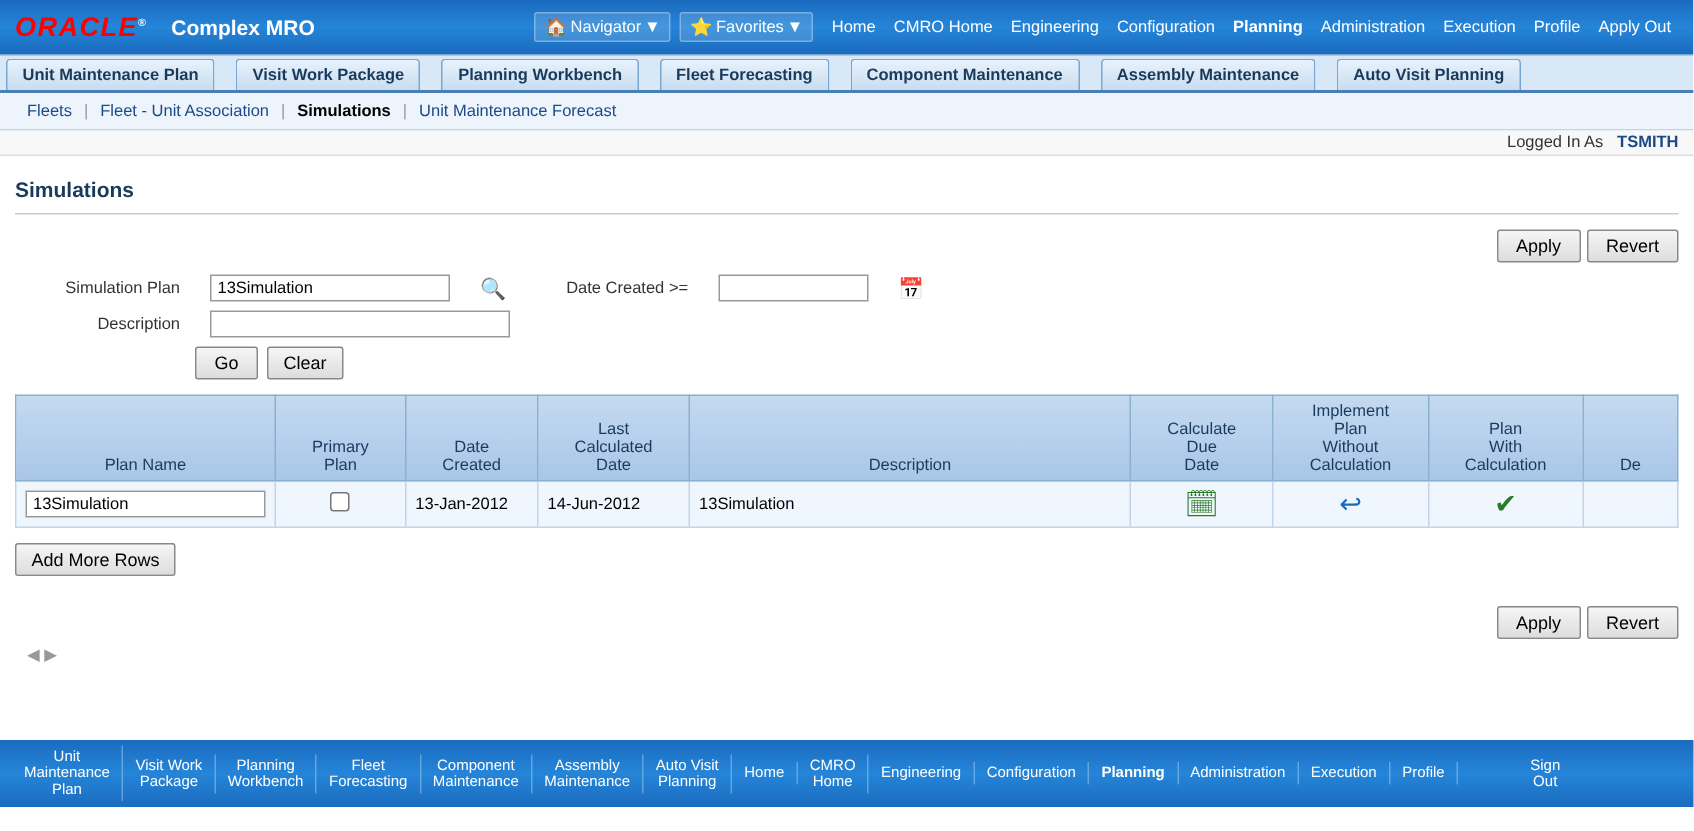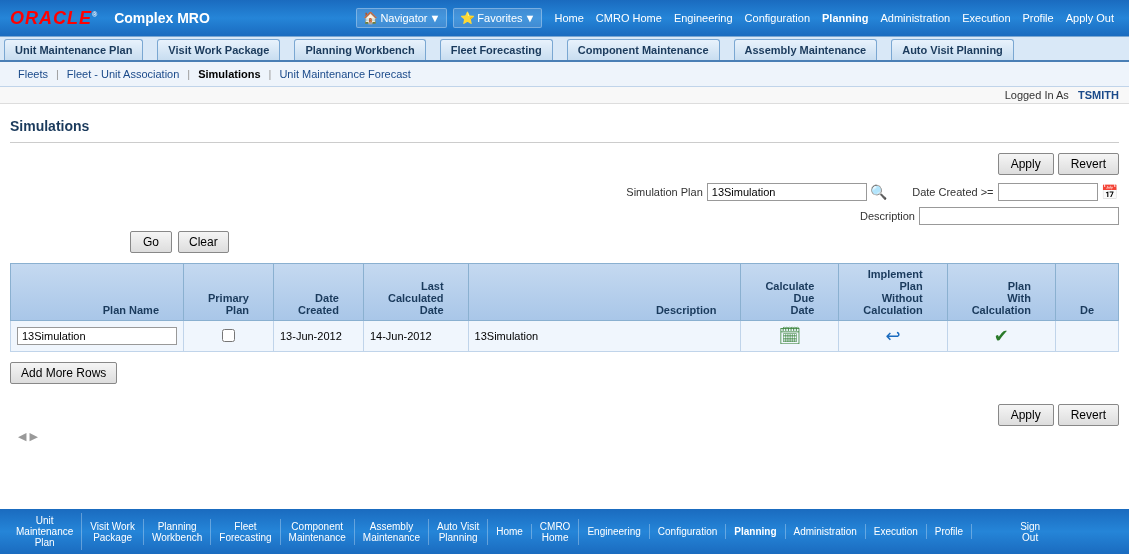--- a/index.html
+++ b/index.html
@@ -145,22 +145,21 @@
     }
     .search-form {
       display: flex;
       flex-direction: column;
       gap: 6px;
       margin-bottom: 10px;
     }
     .search-row {
       display: flex;
       align-items: center;
-      gap: 4px;
-      justify-content: flex-end;
+      gap: 20px;
     }
     .search-label {
       font-size: 11px;
       color: #333;
       width: 110px;
       text-align: right;
     }
     .search-input {
       border: 1px solid #999;
       padding: 2px 4px;
@@ -214,25 +213,25 @@
     .data-table {
       width: 100%;
       border-collapse: collapse;
       margin-bottom: 10px;
     }
     .data-table thead tr {
       background: linear-gradient(to bottom, #c5d9f0, #a8c6e8);
     }
     .data-table th {
       font-size: 11px;
-      font-weight: bold;
+      font-weight: normal;
       color: #1a3a5c;
       padding: 4px 24px;
       border: 1px solid #8ab0d0;
-      text-align: right;
+      text-align: center;
       vertical-align: bottom;
     }
     .data-table td {
       font-size: 11px;
       padding: 4px 6px;
       border: 1px solid #c0d4ea;
       vertical-align: middle;
     }
     .data-table tbody tr:nth-child(odd) { background: #f0f6fd; }
     .data-table tbody tr:nth-child(even) { background: #fff; }
@@ -272,21 +271,21 @@
 
     
     .bottom-nav {
       background: linear-gradient(to bottom, #1a6bbf, #2585d8, #1a6bbf);
       padding: 4px 8px;
       display: flex;
       align-items: center;
       gap: 0;
       flex-wrap: wrap;
       position: fixed;
-      bottom: 0;
+      bottom: 16px;
       width: 1129px;
     }
     .bottom-nav-item {
       color: #fff;
       font-size: 10px;
       padding: 2px 8px;
       cursor: pointer;
       text-align: center;
       white-space: nowrap;
       border-right: 1px solid rgba(255,255,255,0.3);
@@ -424,21 +423,21 @@
       </tr>
     </thead>
     <tbody>
       <tr>
         <td>
           <input class="plan-name-input" type="text" value="13Simulation" style="">
         </td>
         <td class="th-center">
           <input type="checkbox" style="">
         </td>
-        <td>13-Jun-2012</td>
+        <td>13-Jan-2012</td>
         <td>14-Jun-2012</td>
         <td>13Simulation</td>
         <td class="th-center">
           <span class="action-icon icon-calendar" style="color:#2a7a2a; font-size:18px">🗓</span>
         </td>
         <td class="th-center">
           <span class="action-icon icon-implement" style="color:#1a6bbf; font-size:18px">↩</span>
         </td>
         <td class="th-center">
           <span class="action-icon icon-implement-check" style="color:#2a7a2a; font-size:18px">✔</span>

